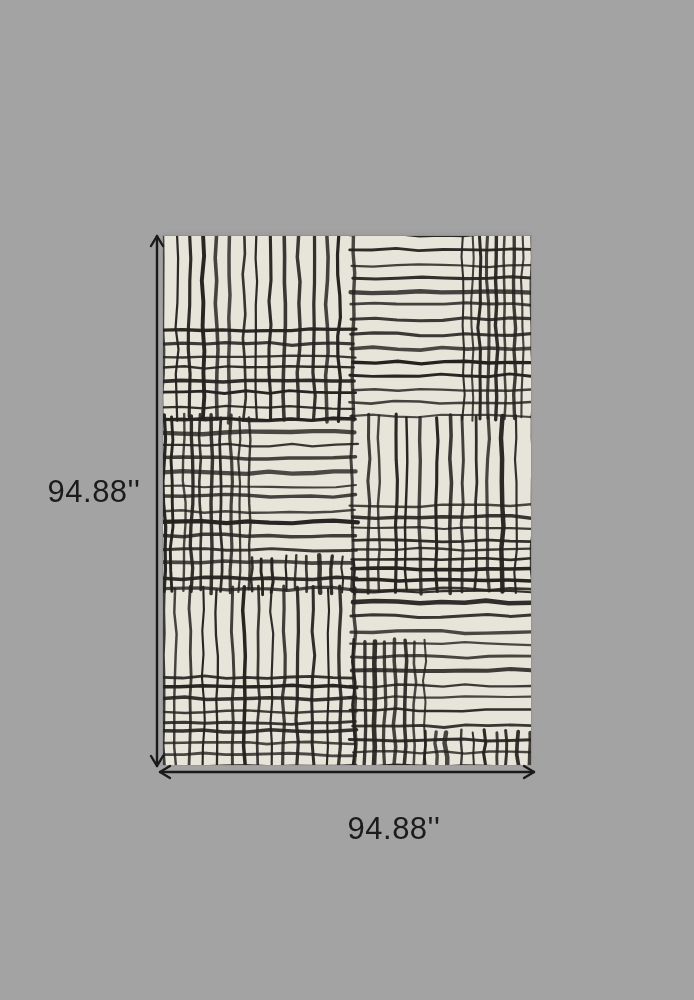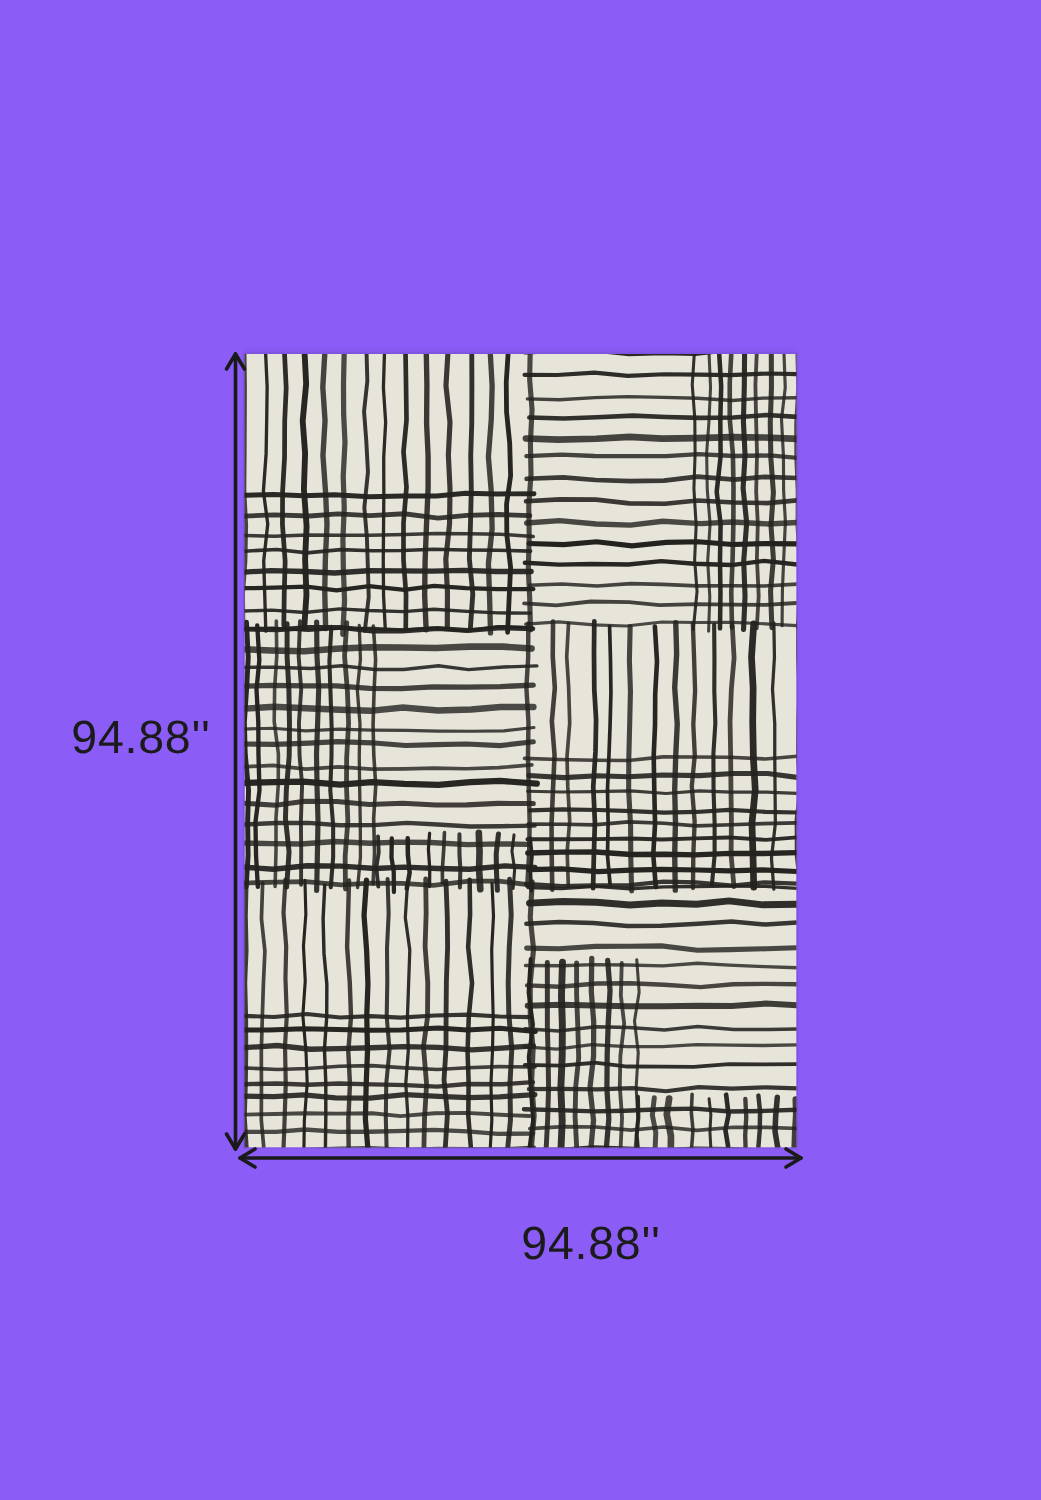--- a/index.html
+++ b/index.html
@@ -1,20 +1,20 @@
 <!DOCTYPE html>
 <html><head>
 <meta charset="utf-8">
 <style>
   html, body { margin: 0; padding: 0; background: #ffffff; }
   .canvas {
     position: relative;
     width: 694px;
     height: 1000px;
-    background: #8b5cf6;
+    background: #a3a3a3;
     font-family: "Liberation Sans", sans-serif;
     overflow: hidden;
   }
   .rug {
     position: absolute;
     left: 163px;
     top: 236px;
     width: 368px;
     height: 529px;
     box-shadow: 0 0 0 1px rgba(0,0,0,0.06), 0 -3px 4px rgba(0,0,0,0.05);

